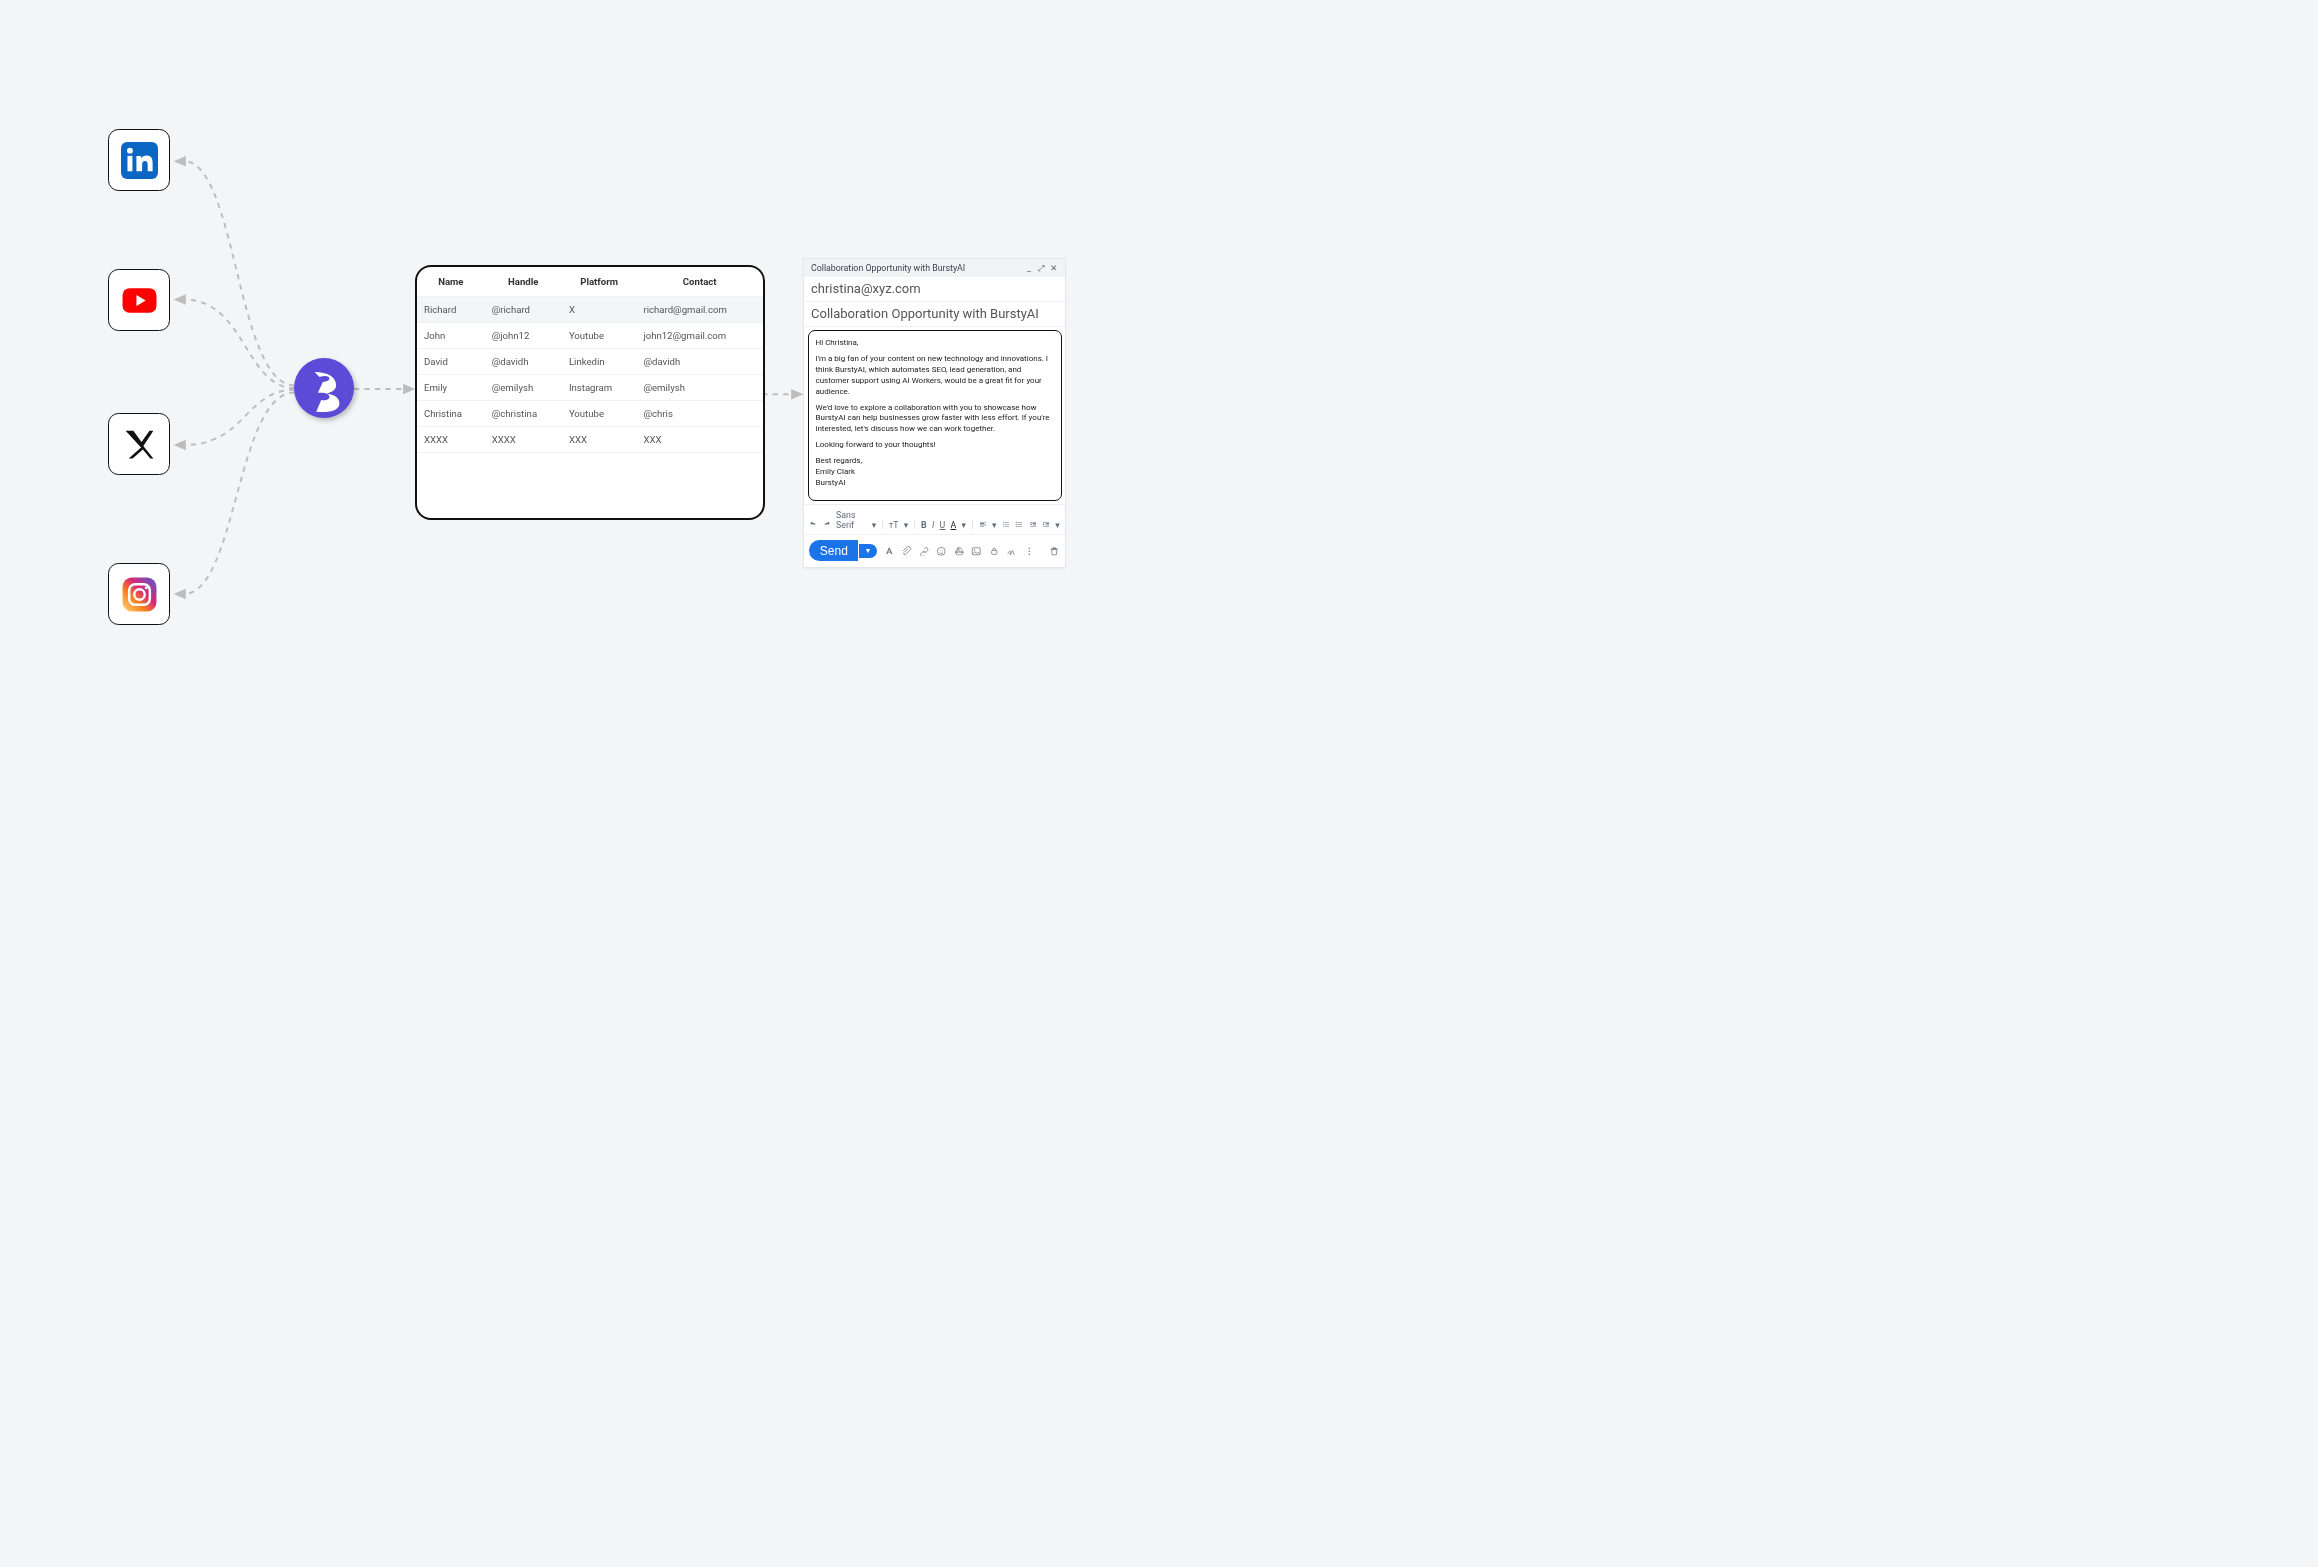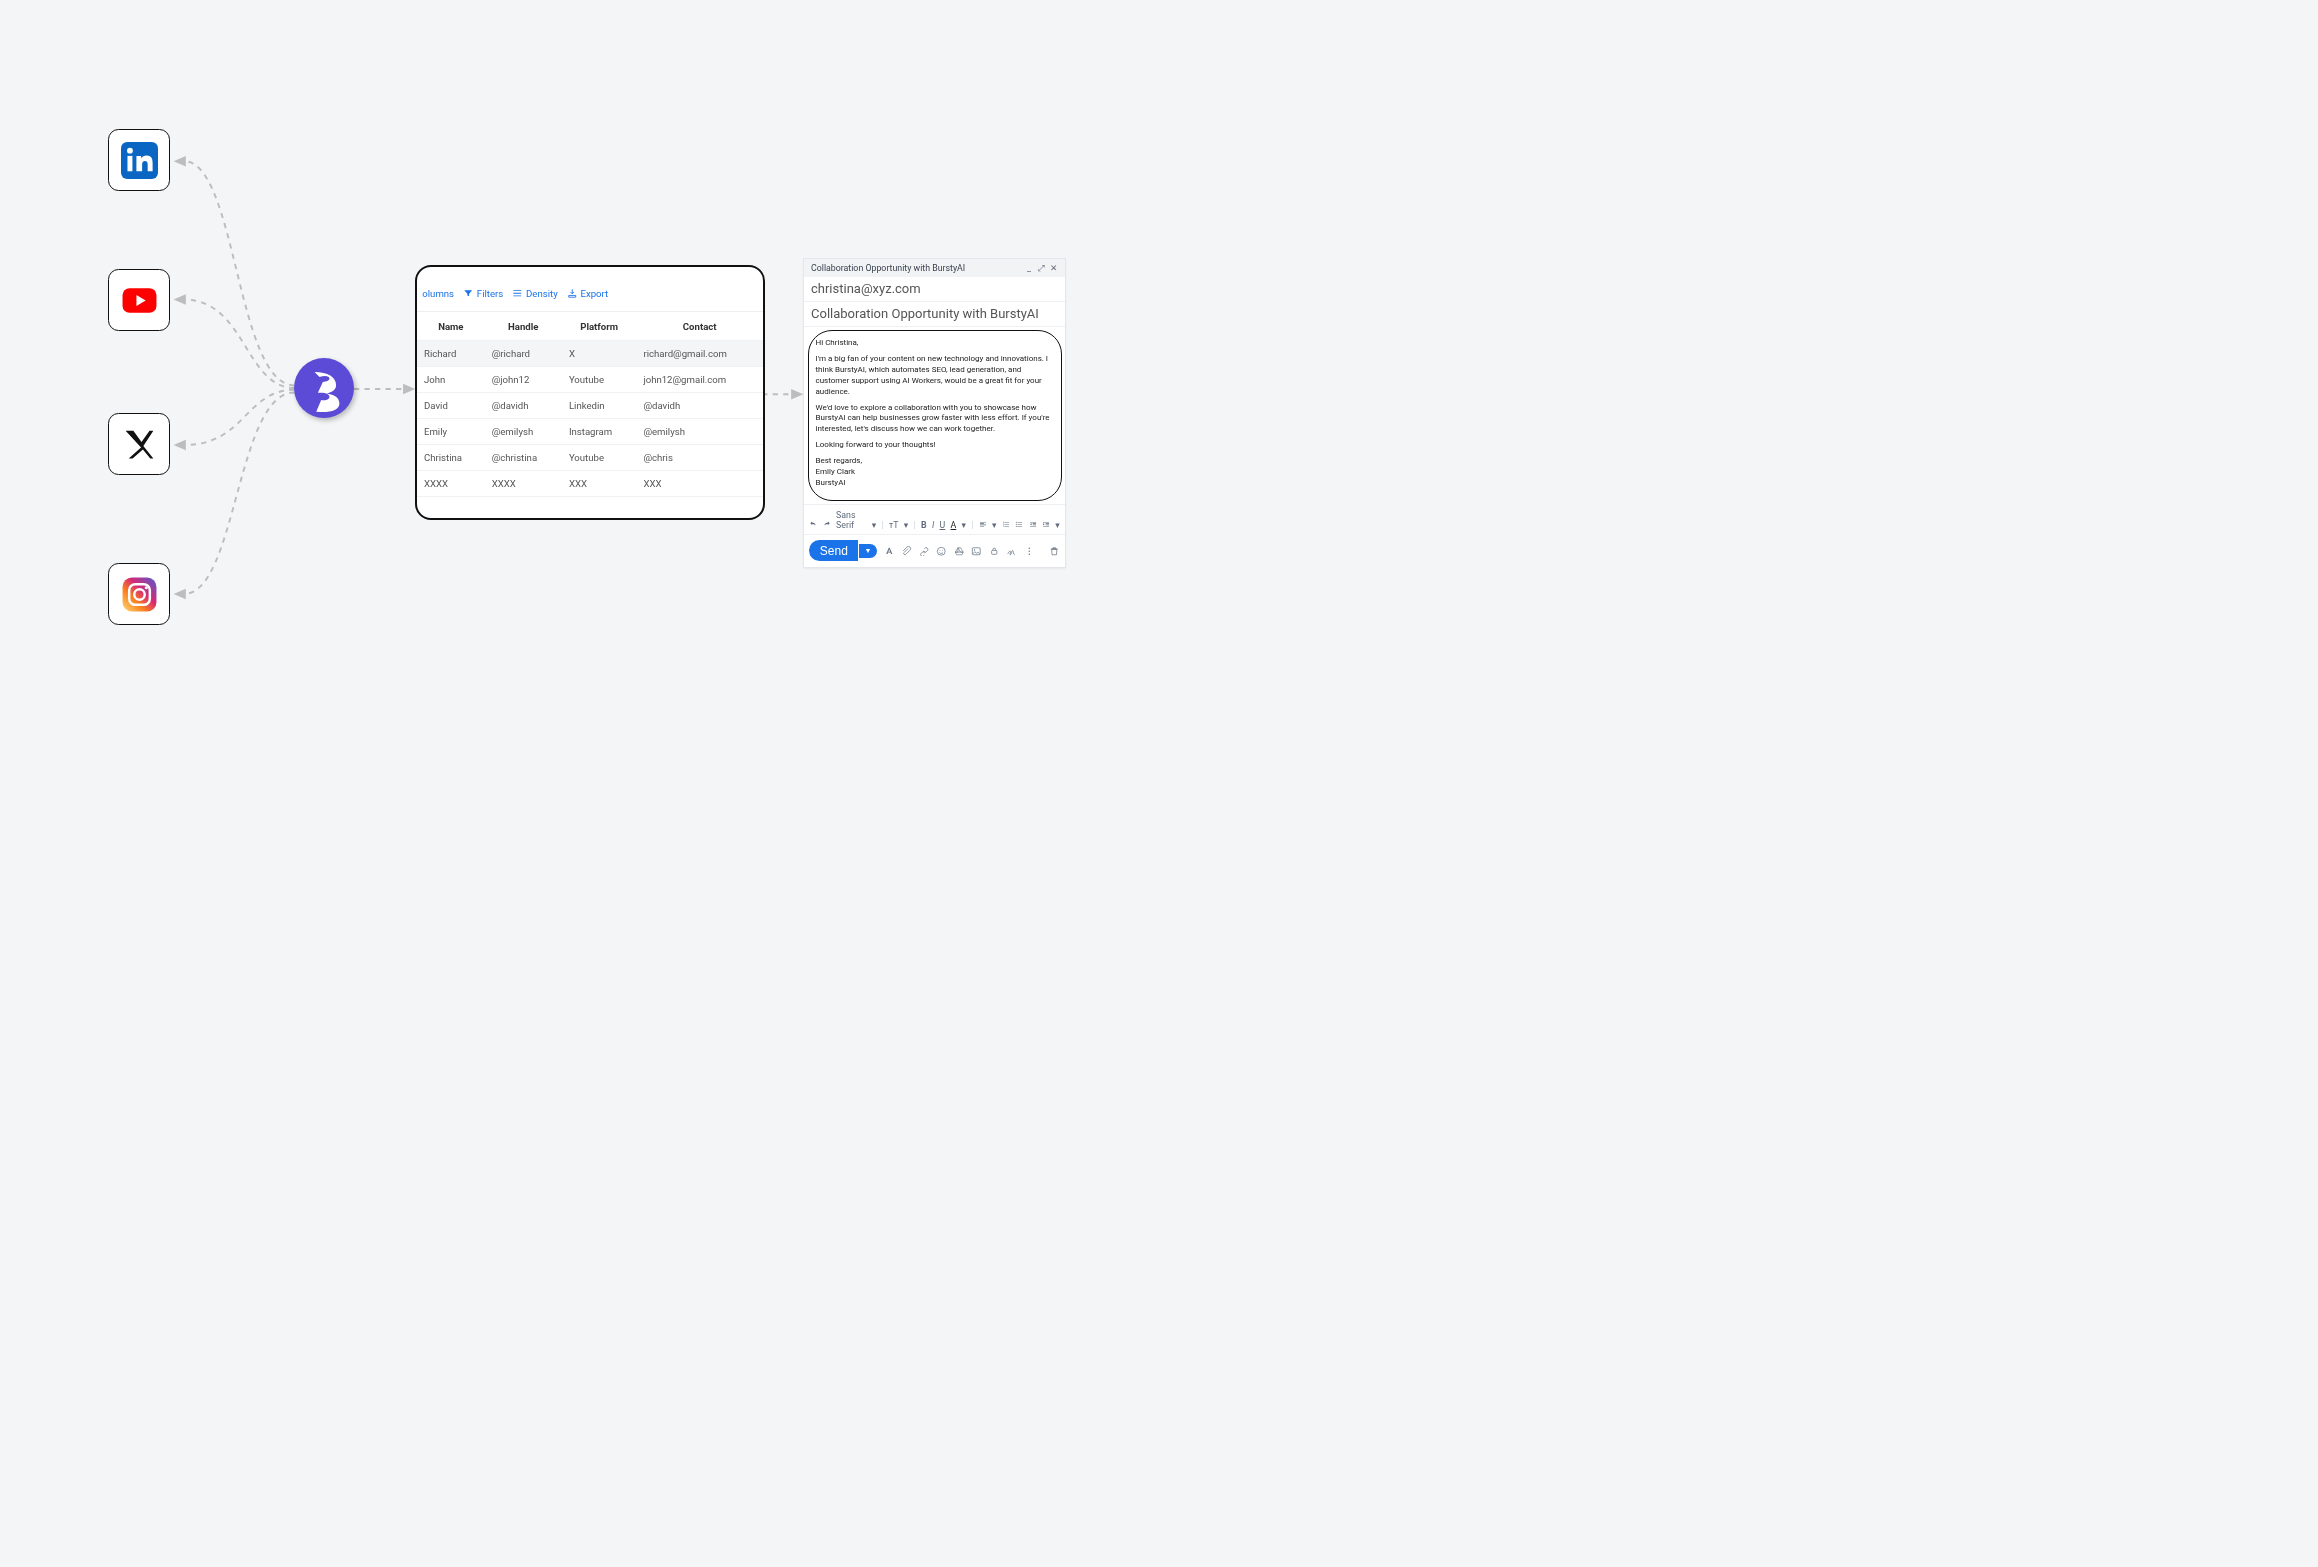--- a/index.html
+++ b/index.html
@@ -14,21 +14,21 @@
   .tb-item svg{width:10.5px;height:10.5px;fill:#1a73e8;}
   table{width:100%;border-collapse:collapse;font-size:9.6px;color:#333;}
   th{text-align:center;font-weight:700;padding:8.8px 7px;color:#333;border-bottom:0.9px solid #f0f1f4;}
   td{padding:7px 7px;border-bottom:0.9px solid #f0f1f4;color:#555;}
   tbody tr:first-child{background:#f4f5f7;}
   .compose{position:absolute;left:803px;top:258px;width:261px;background:#fff;border:0.9px solid #e3e6ea;font-size:8.8px;color:#333;box-shadow:0 0.9px 1.8px rgba(0,0,0,.05);}
   .c-head{display:flex;align-items:center;justify-content:space-between;background:#f1f3f5;padding:3.5px 7px;color:#3b4250;font-size:8.8px;}
   .c-ctrl{display:flex;gap:3.5px;color:#5f6b7a;}
   .c-ctrl span{cursor:pointer;width:8.8px;text-align:center;}
   .c-row{padding:4.4px 7px;border-bottom:0.9px solid #eef0f3;color:#555;font-size:13px;}
-  .c-body{border:1.8px solid #111;border-radius:24px;margin:3.5px;padding:7px;font-size:8px;line-height:1.35;color:#222;min-height:123px;}
+  .c-body{border:1.8px solid #111;border-radius:7px;margin:3.5px;padding:7px;font-size:8px;line-height:1.35;color:#222;min-height:123px;}
   .c-body p{margin:0 0 5.3px 0;}
   .fmtbar{display:flex;align-items:flex-end;gap:5.3px;padding:4.4px 5.3px;border-top:0.9px solid #eef0f3;border-bottom:0.9px solid #eef0f3;color:#5f6b7a;}
   .fmtbar svg,.actbar svg{width:10.5px;height:10.5px;fill:#5f6b7a;}
   .fmtbar .txt{font-size:8.8px;color:#5f6b7a;}
   .actbar{display:flex;align-items:center;gap:7px;padding:5.3px;}
   .send{display:flex;align-items:center;}
   .send-btn{background:#1a73e8;color:#fff;border:none;padding:3.5px 10.5px;border-top-left-radius:10.5px;border-bottom-left-radius:10.5px;font-size:12px;cursor:pointer;}
   .send-dd{background:#1a73e8;color:#fff;border:none;border-top-right-radius:10.5px;border-bottom-right-radius:10.5px;padding:3.5px 5.3px;margin-left:0.9px;cursor:pointer;font-size:7px;}
   .spacer{flex:1;}
   svg.flow{position:absolute;left:0;top:0;width:1160px;height:784px;pointer-events:none;}
@@ -99,43 +99,20 @@
   </div>
 
   <div class="hub">
     <svg viewBox="0 0 64 64">
       <circle cx="32" cy="32" r="30" fill="#5b4bd6"></circle>
       <path d="M20 12 C36 12 46 18 46 28 C46 34 40 37 34 38 C42 39 50 42 50 50 C50 58 38 62 22 60 L28 46 C34 47 38 45 38 42 C38 39 34 37 28 37 L24 37 L30 24 C35 24 38 22 38 20 C38 17 33 16 26 18 Z" fill="#fff"></path>
     </svg>
   </div>
 
   <div class="panel">
-    <div class="toolbar">
-      <div class="tb-item">
-          <span>olumns</span>
-        </div>
-      <div class="tb-item">
-          <svg viewBox="0 0 24 24">
-            <path d="M3 5h18l-7 8v6l-4-2v-4z"></path>
-          </svg>
-          <span>Filters</span>
-        </div>
-      <div class="tb-item">
-          <svg viewBox="0 0 24 24">
-            <path d="M3 5h18v2H3zm0 6h18v2H3zm0 6h18v2H3z"></path>
-          </svg>
-          <span>Density</span>
-        </div>
-      <div class="tb-item">
-          <svg viewBox="0 0 24 24">
-            <path d="M12 3v10m0 0l-4-4m4 4l4-4M4 17h16v4H4z" stroke="#1a73e8" stroke-width="2" fill="none"></path>
-          </svg>
-          <span>Export</span>
-        </div>
-    </div>
     <table>
       <thead>
           <tr>
         <th>Name</th>
         <th>Handle</th>
         <th>Platform</th>
         <th>Contact</th>
       </tr>
         </thead>
       <tbody id="tbody">

